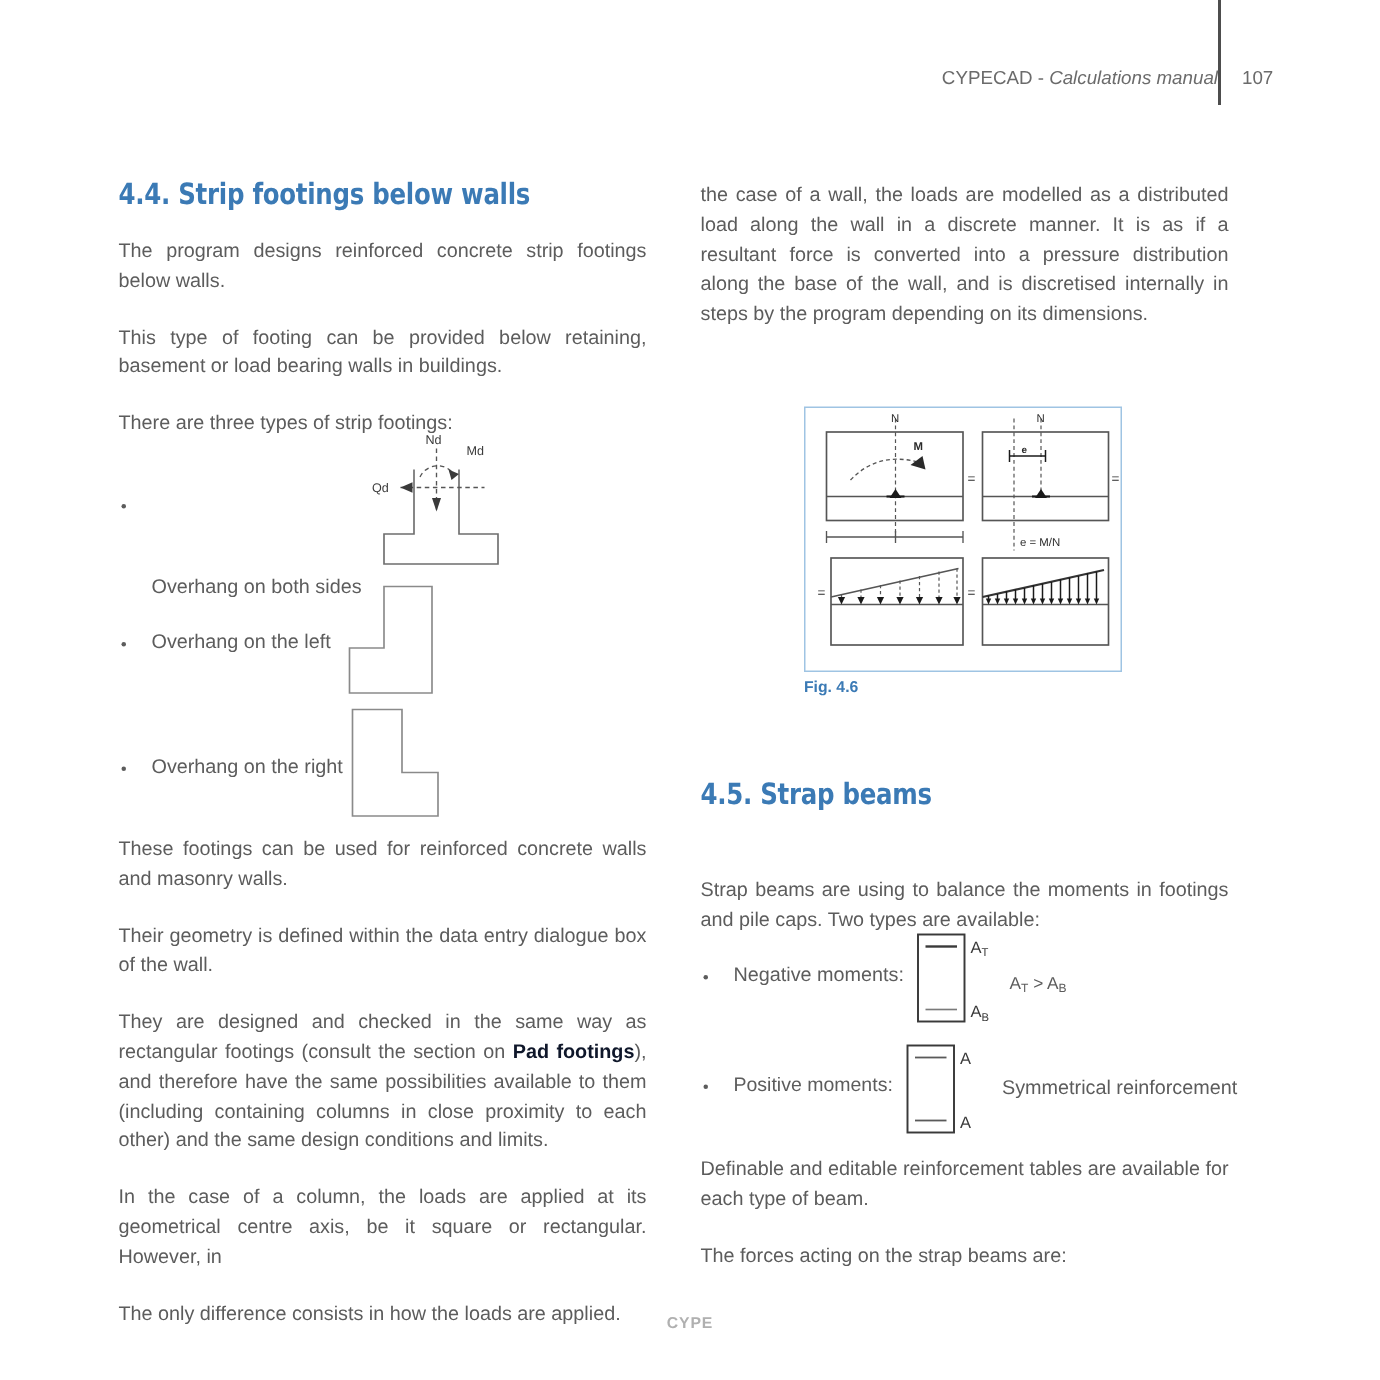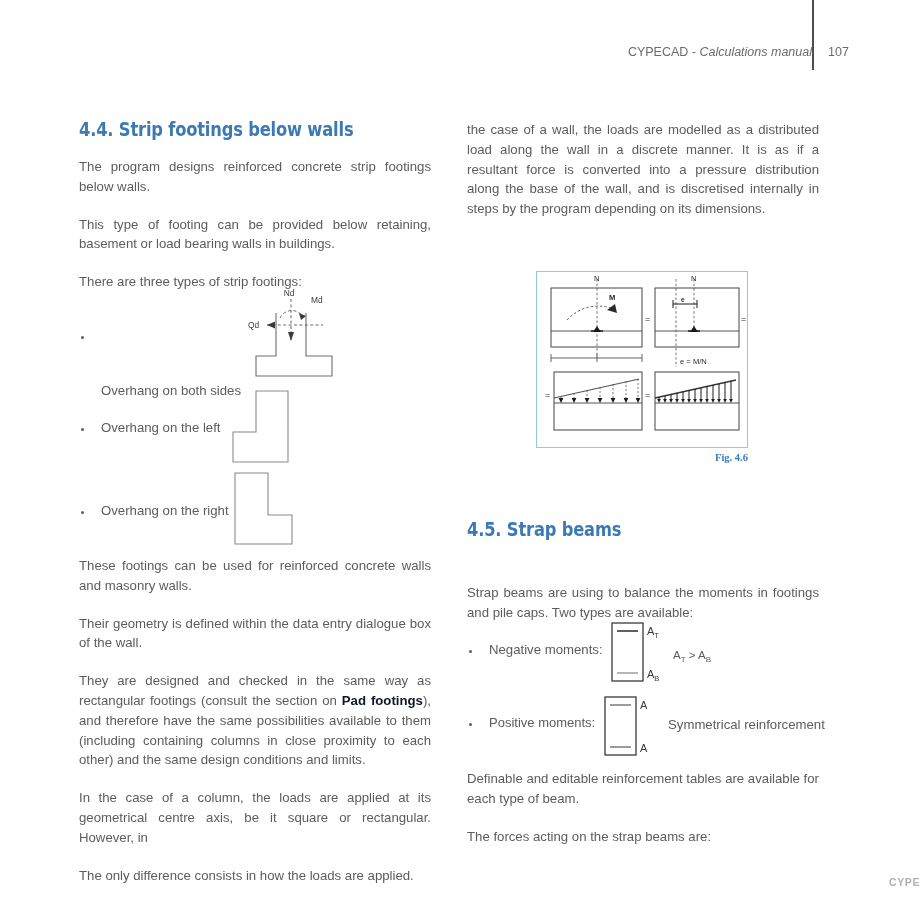--- a/index.html
+++ b/index.html
@@ -54,27 +54,27 @@
     background:#5c5c5c;
   }
 
   
   .fig-box{
     position:absolute;left:536px;top:271px;width:212px;height:177px;
     border:1px solid #9fc4e3;background:#ffffff;box-sizing:border-box;
   }
   .fig-cap{
     position:absolute;left:536px;top:452px;width:212px;
-    text-align:right;font-size:10.5px;font-weight:bold;color:#3b7ab5;
-    font-family:Liberation Serif, serif;
+    text-align:left;font-size:10.5px;font-weight:bold;color:#3b7ab5;
+    font-family:Liberation Sans, sans-serif;
   }
 
   
   .footer{
-    position:absolute;left:0;top:876px;width:920px;text-align:right;
+    position:absolute;left:0;top:876px;width:920px;text-align:center;
     font-size:10.5px;font-weight:bold;color:#b0b0b0;letter-spacing:0.6px;
   }
 
   svg{display:block;overflow:visible;}
   .abs{position:absolute;}
 </style>
 </head>
 <body>
 
 <div class="page">

